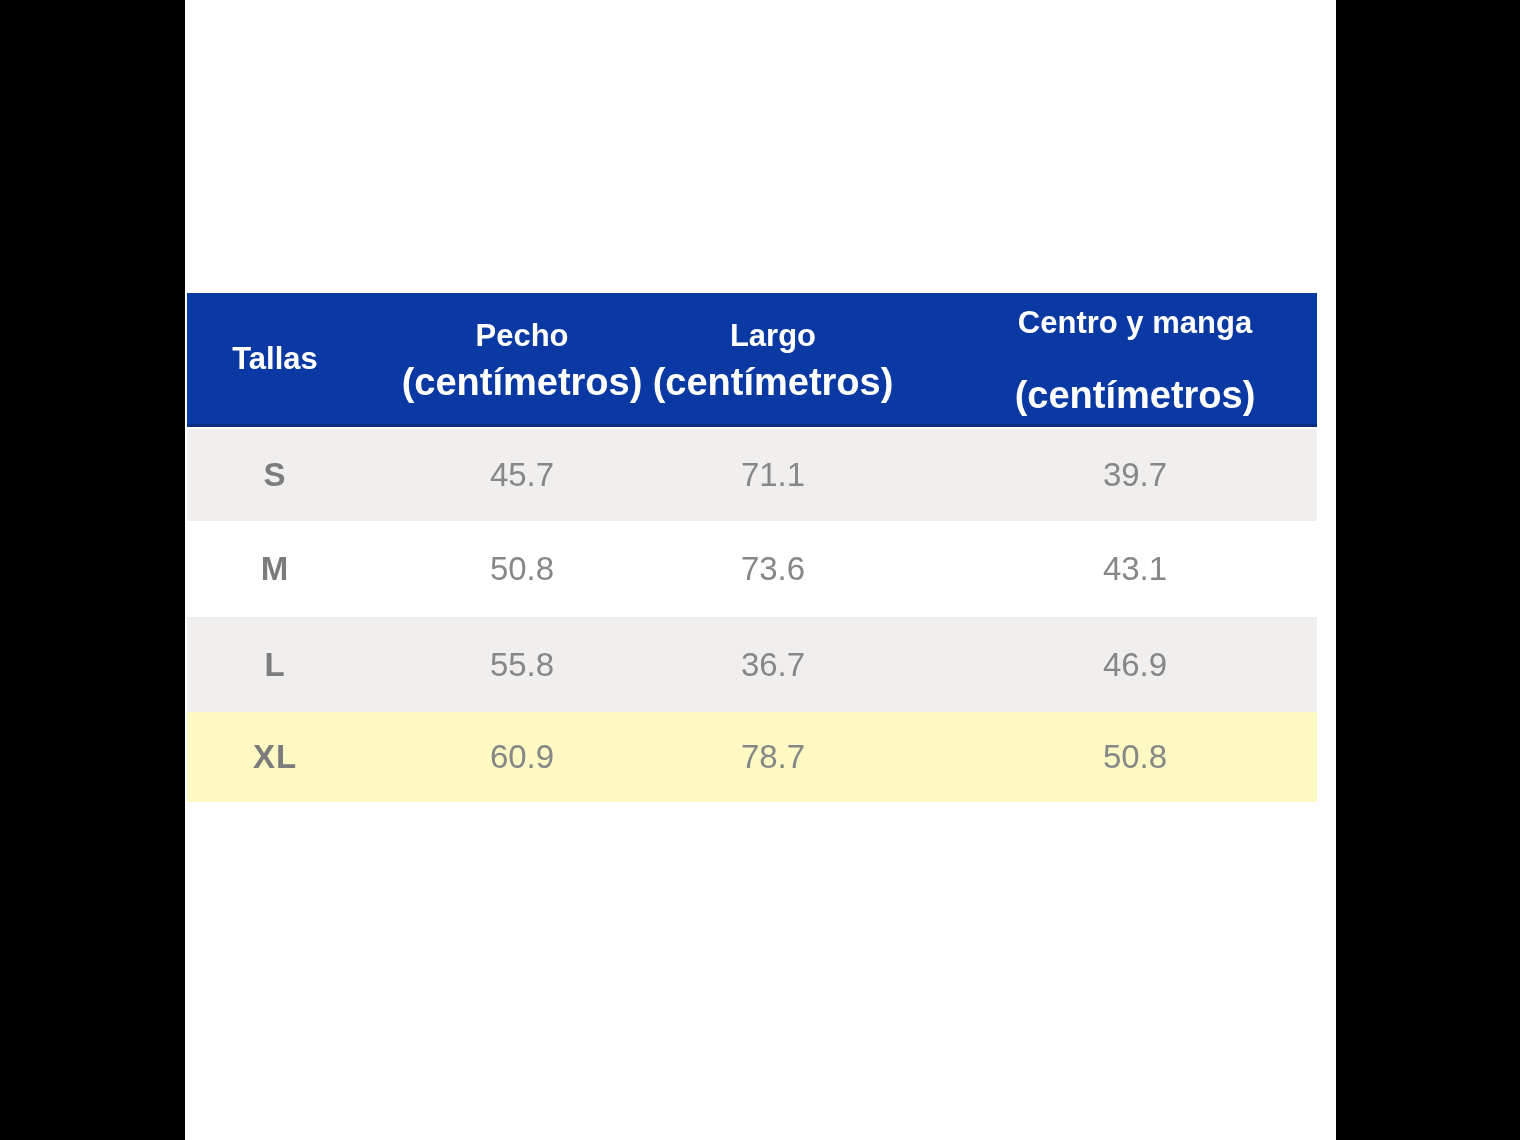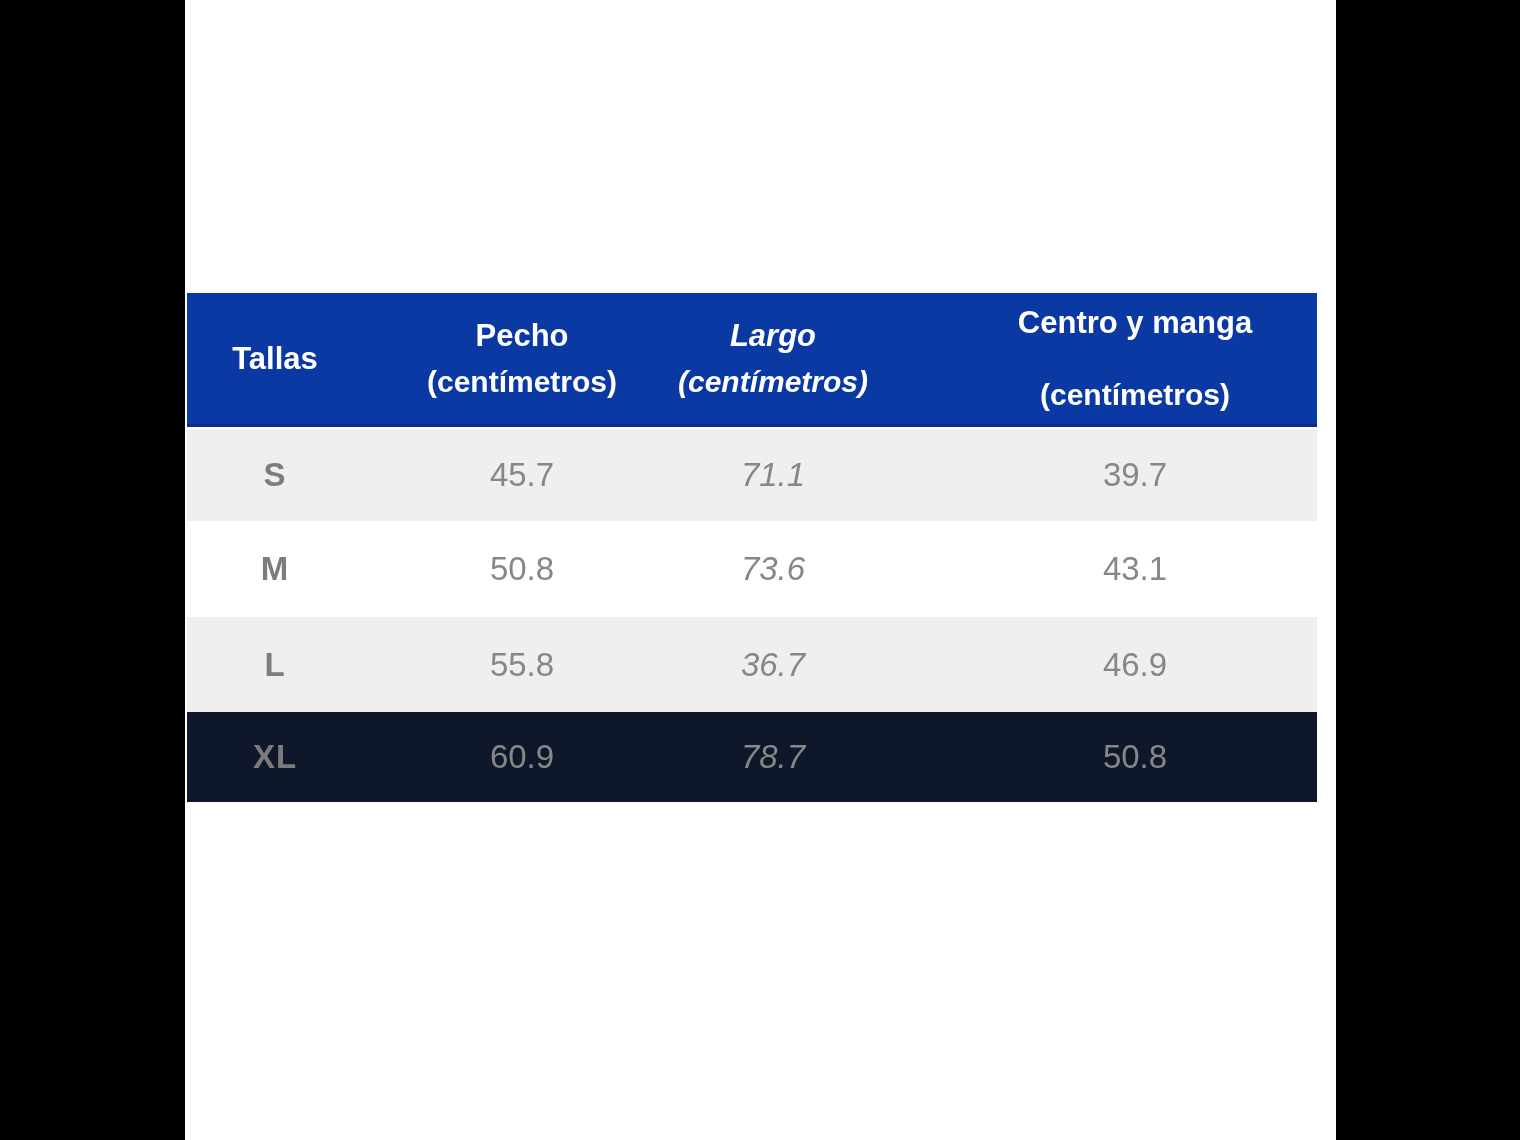--- a/index.html
+++ b/index.html
@@ -39,36 +39,36 @@
     display: flex;
     flex-direction: column;
     justify-content: center;
     align-items: center;
     text-align: center;
     font-weight: 700;
     font-size: 31px;
     line-height: 46px;
     box-sizing: border-box;
   }
-  .th .unit { font-weight: 700; font-size: 30px; }
+  .th .unit { font-weight: 700; font-size: 38px; }
   .th .unit:empty { display: none; }
 
   
   .col-1 { width: 176px; }
   .col-2 { width: 318px; }
-  .col-3 { width: 184px; font-style: italic; }
+  .col-3 { width: 184px; }
   .col-4 { width: 452px; padding-left: 88px; gap: 26px; }
 
   
   .tbody { margin-top: 2px; }
   .tr { display: flex; align-items: center; }
   .tr-0 { height: 92px; background: #f0efed; }
   .tr-1 { height: 96px; background: #ffffff; }
   .tr-2 { height: 95px; background: #f0efed; }
-  .tr-3 { height: 90px; background: #0f172a; }
+  .tr-3 { height: 90px; background: #fef9c3; }
 
   .td {
     text-align: center;
     font-size: 33px;
     color: #878787;
     box-sizing: border-box;
   }
   .td.size {
     font-size: 33px;
     font-weight: 600;

